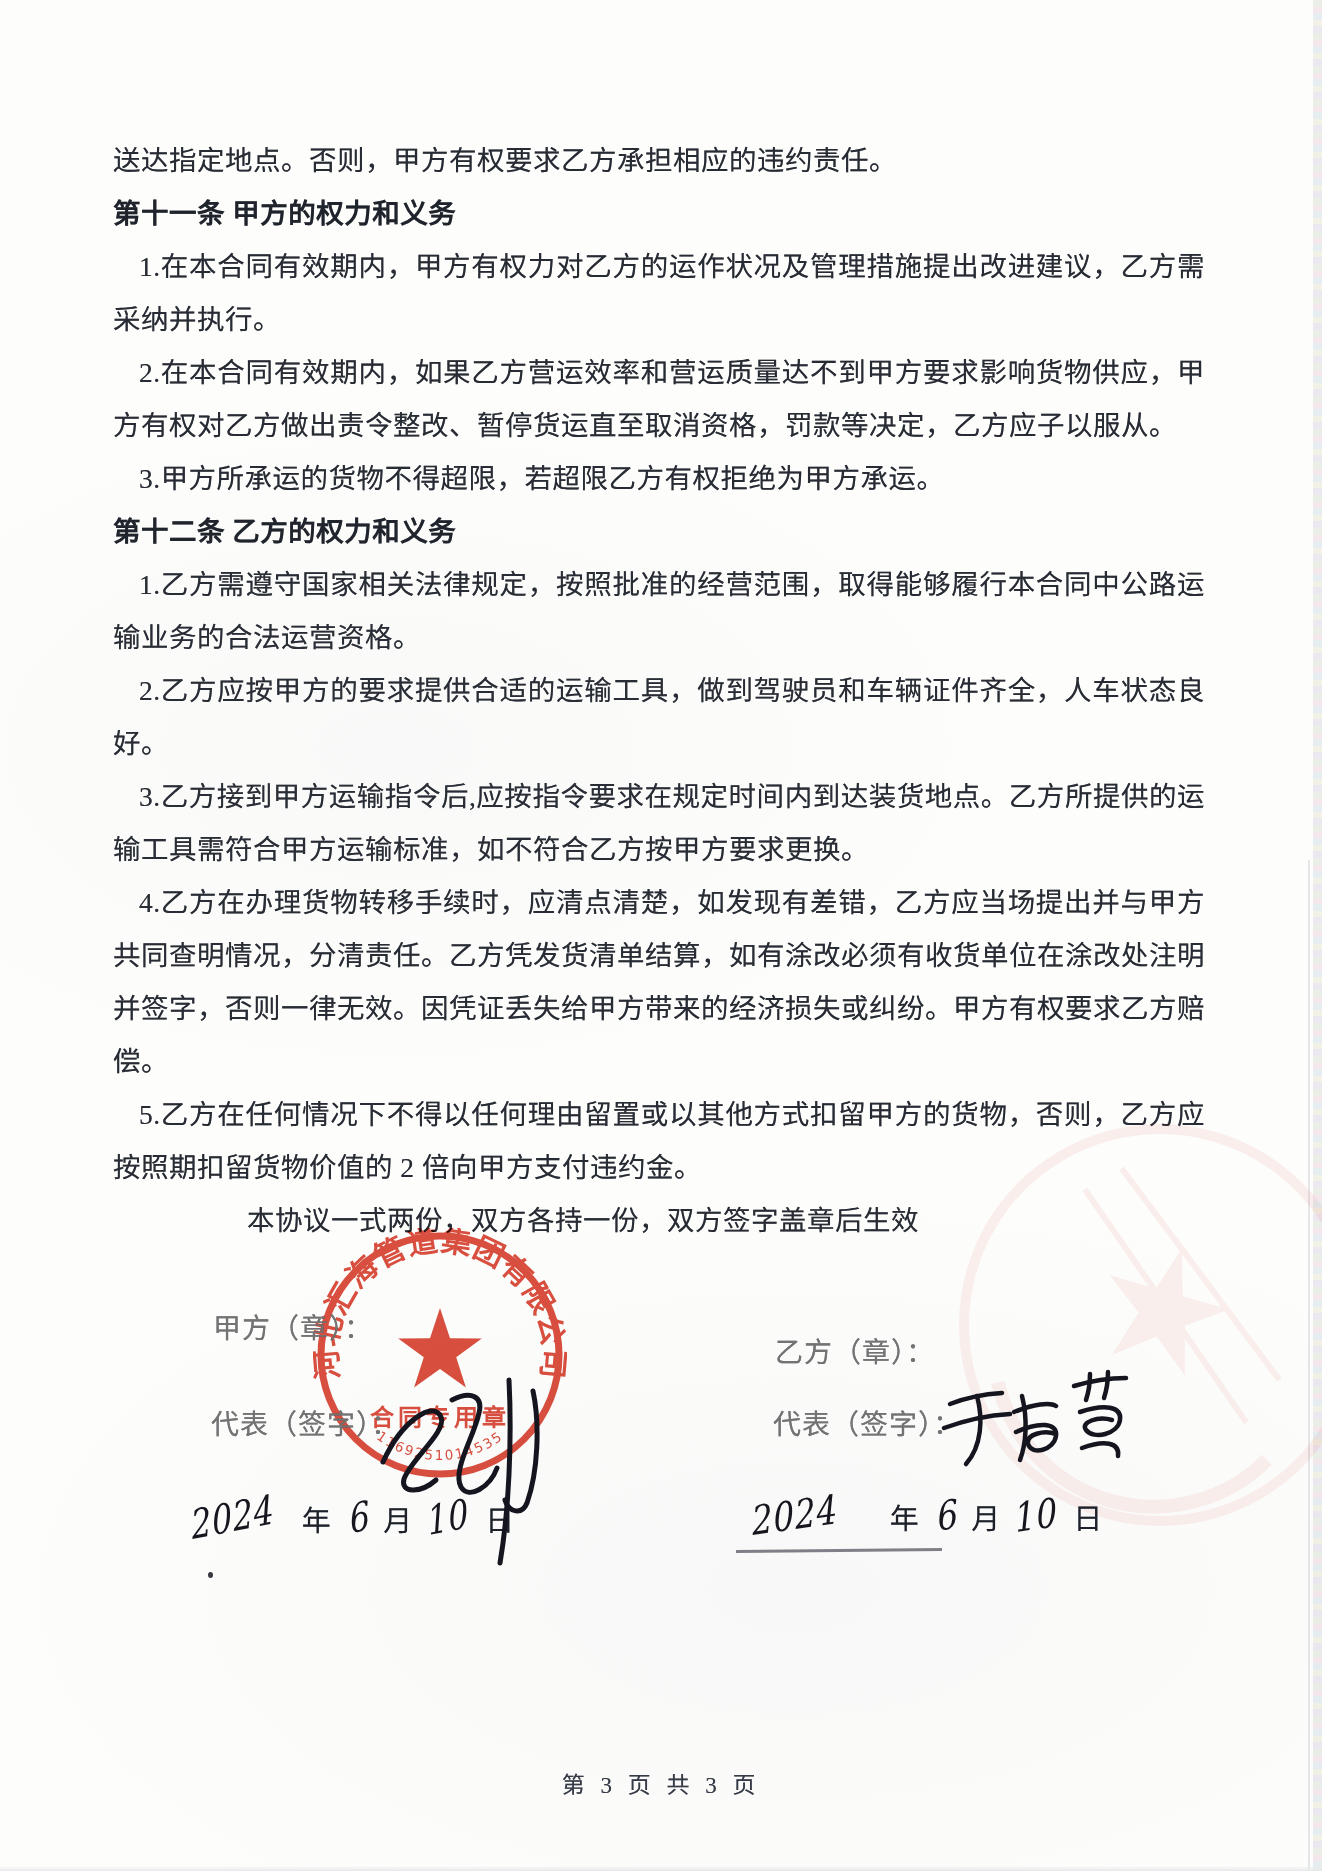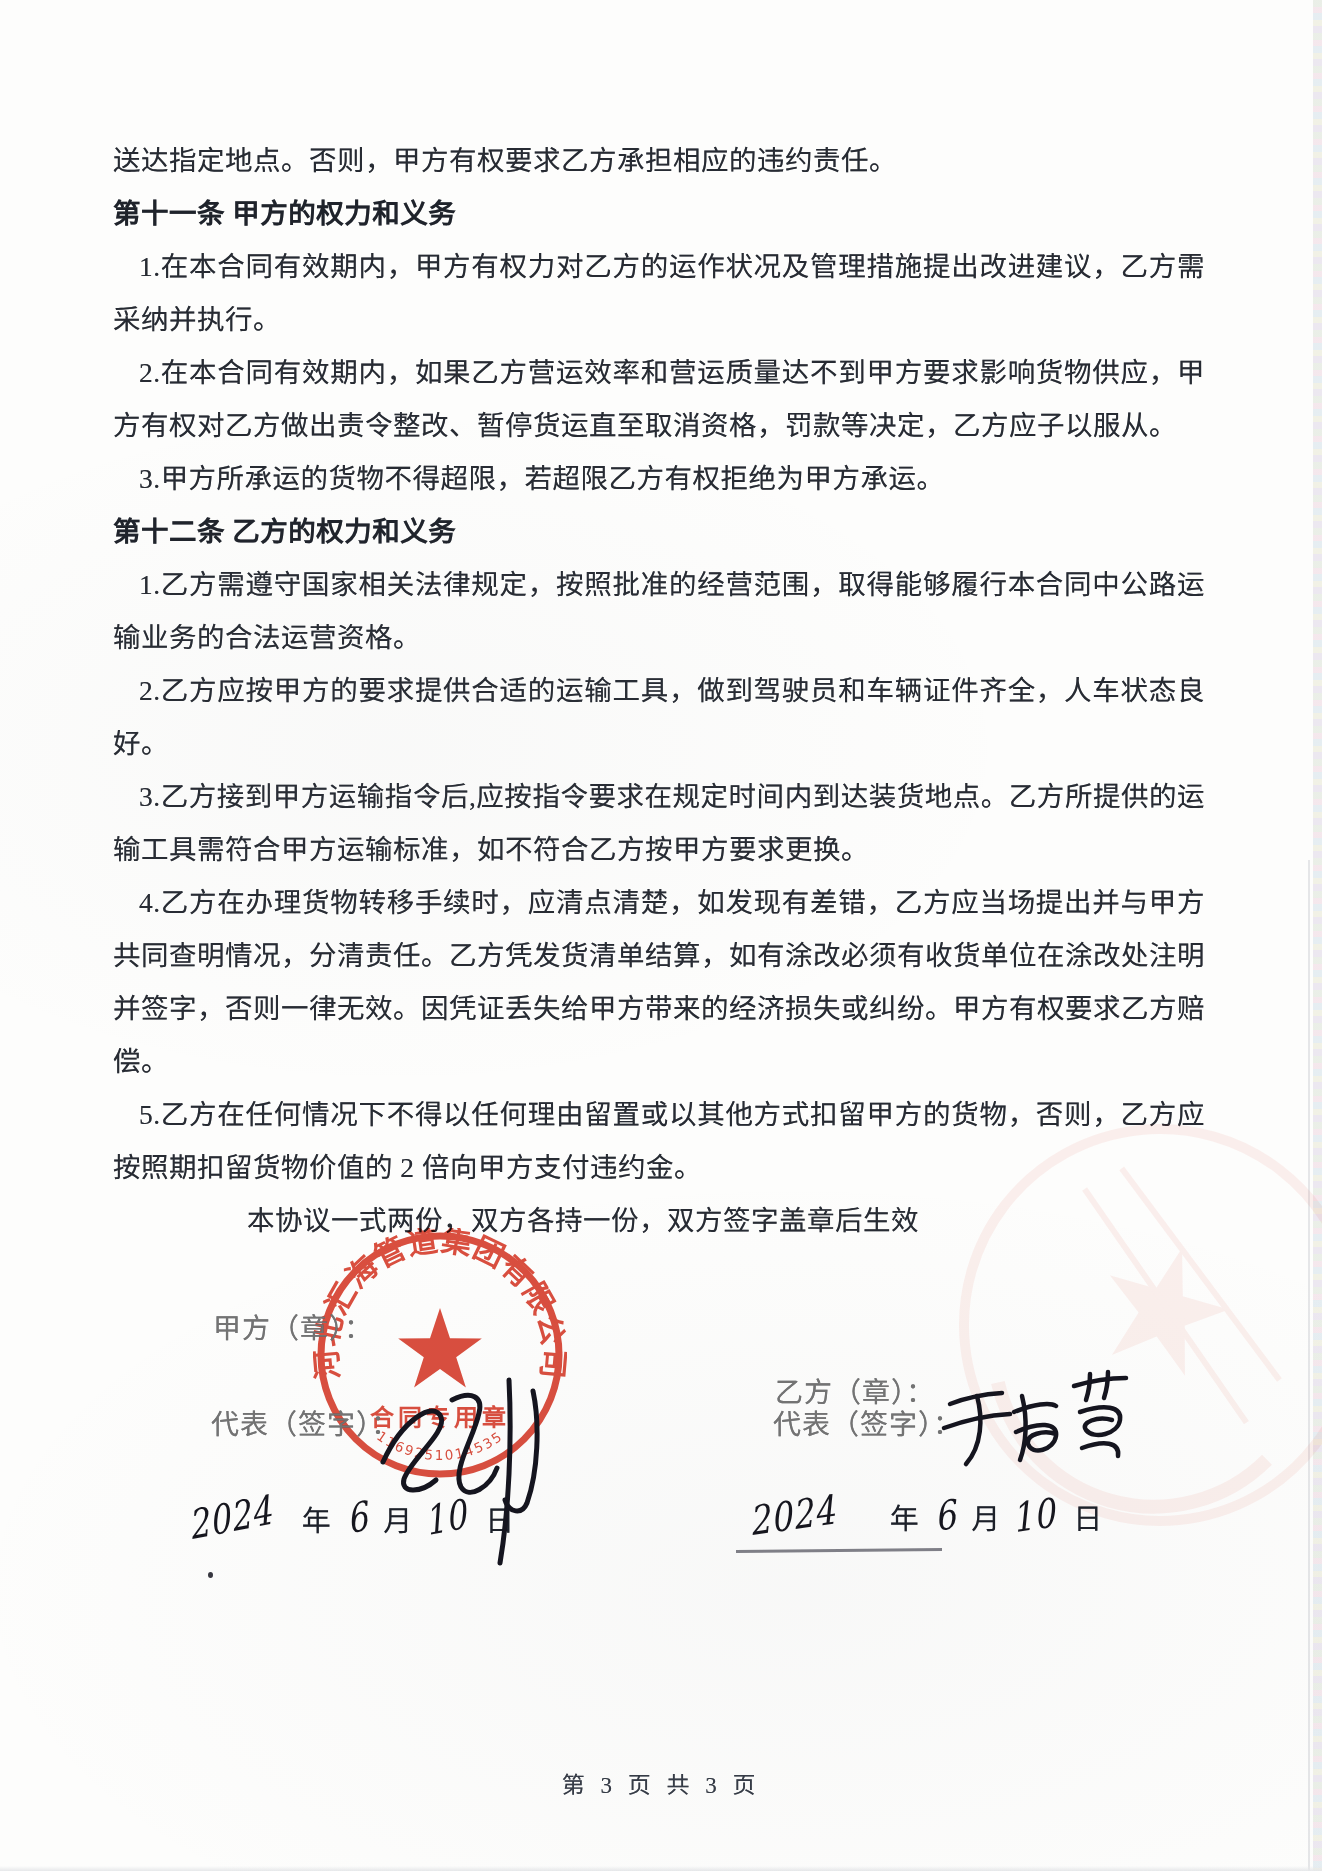--- a/index.html
+++ b/index.html
@@ -29,21 +29,21 @@
   .content p{margin:0;}
   .p-head{font-weight:bold;color:#1f232b;}
   .p-item{text-indent:26px;}
   .p-close{text-indent:134px;margin-top:18px;}
 
   .sig-label{
     position:absolute;font-size:28px;color:#737373;letter-spacing:1px;
     text-shadow:0 0 .6px rgba(40,45,55,.55);white-space:nowrap;z-index:3;
   }
   .lbl-a-seal{left:213px;top:1306px;}
-  .lbl-b-seal{left:775px;top:1370px;}
+  .lbl-b-seal{left:775px;top:1330px;}
   .lbl-a-rep{left:211px;top:1402px;}
   .lbl-b-rep{left:773px;top:1402px;}
 
   .date-line{
     position:absolute;display:flex;align-items:baseline;z-index:3;white-space:nowrap;
   }
   .date-a{left:180px;top:1494px;}
   .date-b{left:742px;top:1492px;}
   .date-line .unit{font-size:29px;color:#1d212a;text-shadow:0 0 .6px rgba(40,45,55,.5);}
   .hand{

